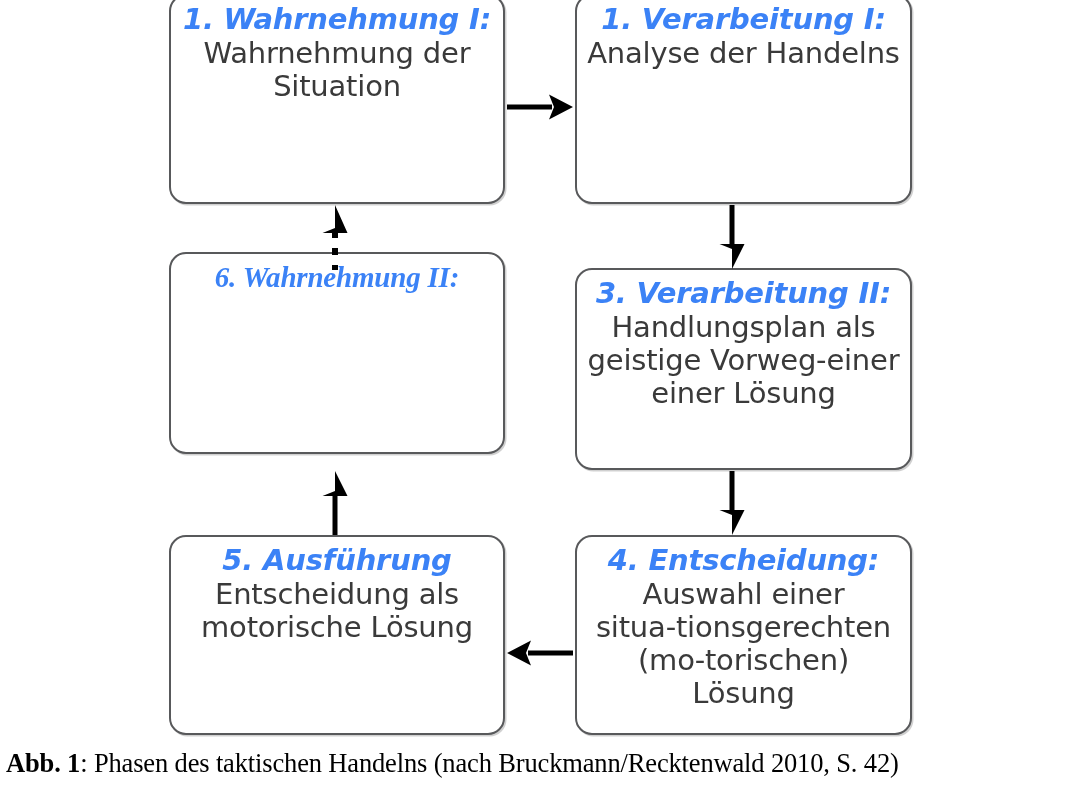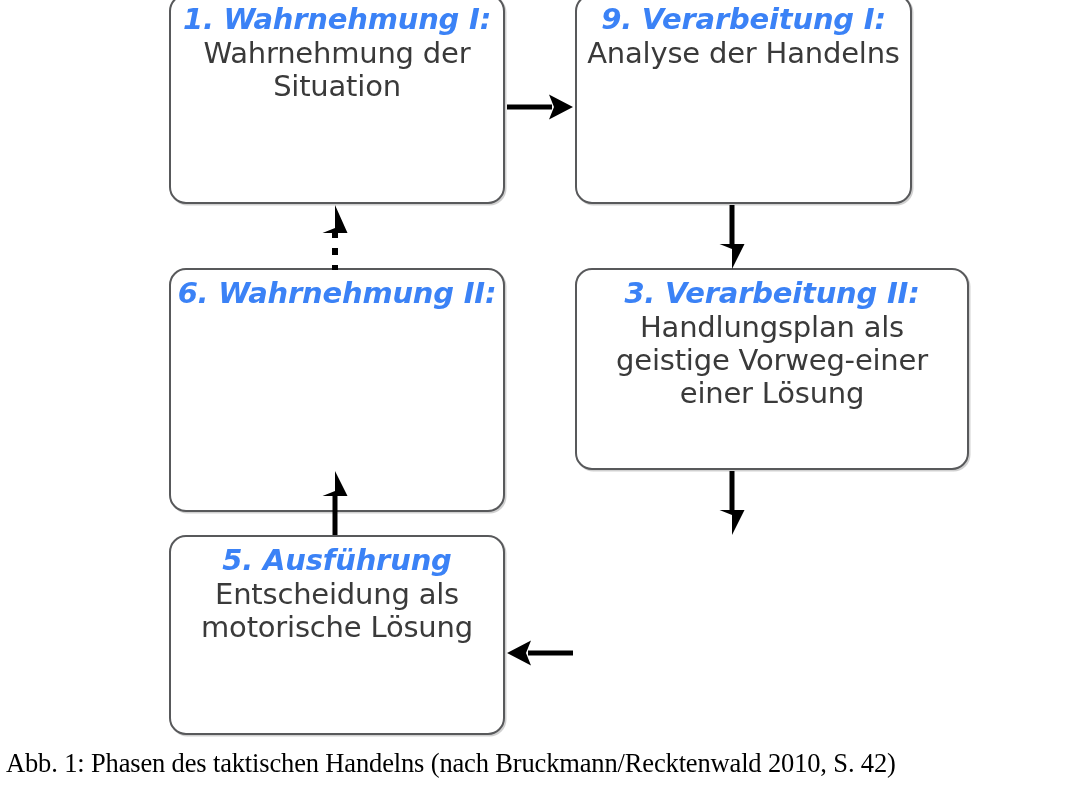--- a/index.html
+++ b/index.html
@@ -54,24 +54,24 @@
     font-size: 29px;
     line-height: 1.14;
     margin-top: 2px;
     padding: 0 8px;
     letter-spacing: -0.2px;
   }
 
   
   #node-1 { left: 169px;  top: -6px;   width: 336px; height: 210px; }
   #node-2 { left: 575px;  top: -6px;   width: 337px; height: 210px; }
-  #node-3 { left: 575px;  top: 268px;  width: 394px; height: 202px; }
+  #node-3 { left: 575px;  top: 268px;  width: 337px; height: 202px; }
   #node-4 { left: 575px;  top: 535px;  width: 337px; height: 200px; }
   #node-5 { left: 169px;  top: 535px;  width: 336px; height: 200px; }
-  #node-6 { left: 169px;  top: 268px;  width: 336px; height: 244px; }
+  #node-6 { left: 169px;  top: 252px;  width: 336px; height: 202px; font-family: Liberation Serif, serif; }
 
   
   .arrow { position: absolute; }
 
   #arrow-1-2 { left: 505px; top: 82px;  width: 70px;  height: 50px; }
   #arrow-2-3 { left: 707px; top: 204px; width: 50px;  height: 66px; }
   #arrow-3-4 { left: 707px; top: 470px; width: 50px;  height: 66px; }
   #arrow-4-5 { left: 505px; top: 628px; width: 70px;  height: 50px; }
   #arrow-5-6 { left: 310px; top: 470px; width: 50px;  height: 66px; }
   #arrow-6-1 { left: 310px; top: 204px; width: 50px;  height: 66px; }
@@ -81,42 +81,46 @@
     position: absolute;
     left: 6px;
     top: 748px;
     width: 1072px;
     font-family: "Liberation Serif", serif;
     font-size: 26.5px;
     color: #000000;
     white-space: nowrap;
     letter-spacing: -0.15px;
   }
-  #caption .lead { font-weight: normal; }
+  #caption .lead { font-weight: bold; }
 </style>
 </head>
 <body>
 
 <div id="figure">
 
   <div class="node" id="node-1">
     <div class="title">1. Wahrnehmung I:</div>
     <div class="body">Wahrnehmung der Situation</div>
   </div>
 
   <div class="node" id="node-2">
-    <div class="title">9. Verarbeitung I:</div>
+    <div class="title">1. Verarbeitung I:</div>
     <div class="body">Analyse der Handelns</div>
   </div>
 
   <div class="node" id="node-3">
     <div class="title">3. Verarbeitung II:</div>
     <div class="body">Handlungsplan als geistige Vorweg‑einer einer Lösung</div>
   </div>
 
+  <div class="node" id="node-4">
+    <div class="title">4. Entscheidung:</div>
+    <div class="body">Auswahl einer situa‑tionsgerechten (mo‑torischen) Lösung</div>
+  </div>
 
   <div class="node" id="node-5">
     <div class="title">5. Ausführung</div>
     <div class="body">Entscheidung als motorische Lösung</div>
   </div>
 
   <div class="node" id="node-6">
     <div class="title">6. Wahrnehmung II:</div>
   </div>
 

